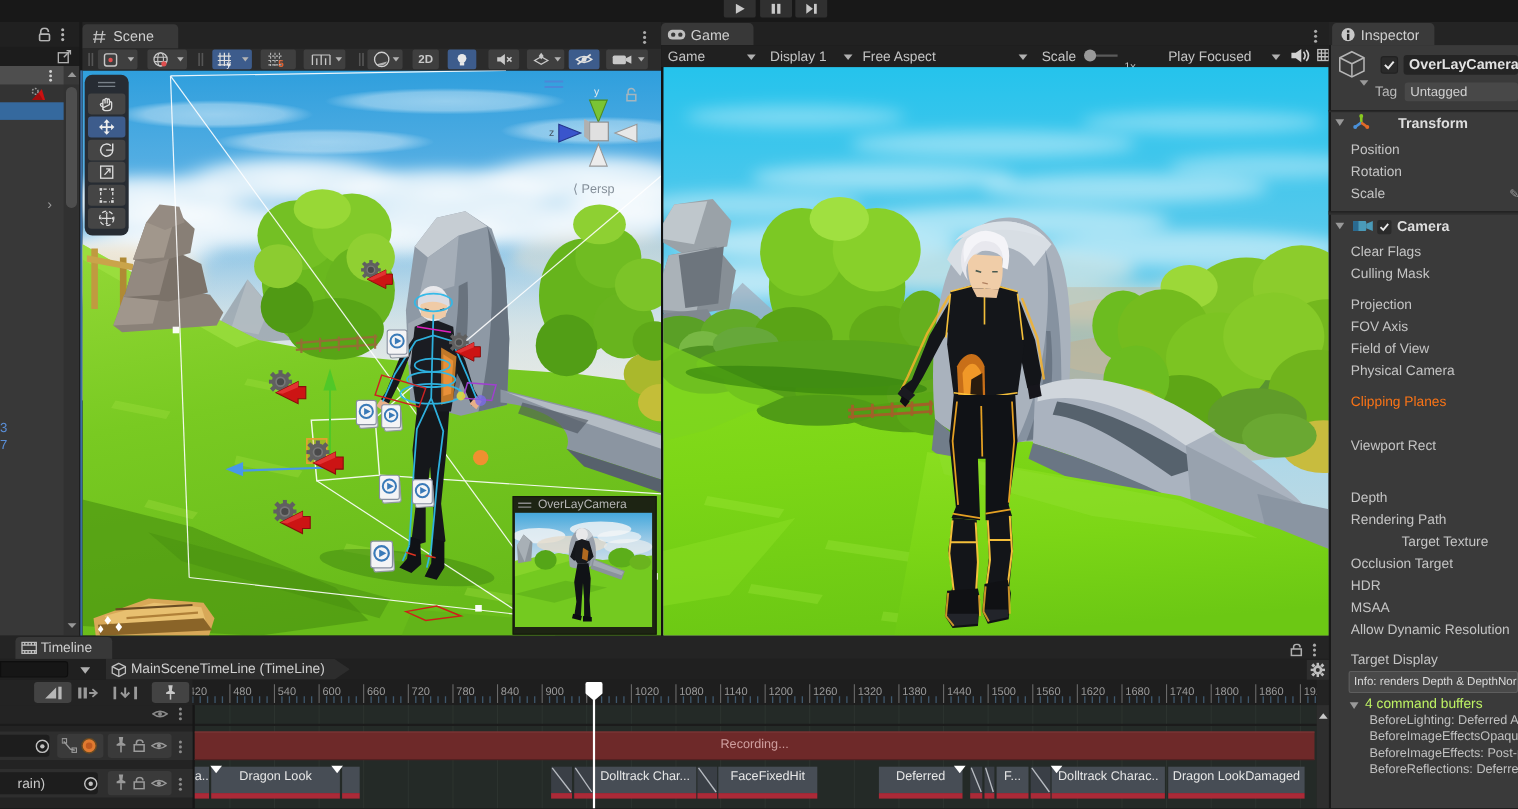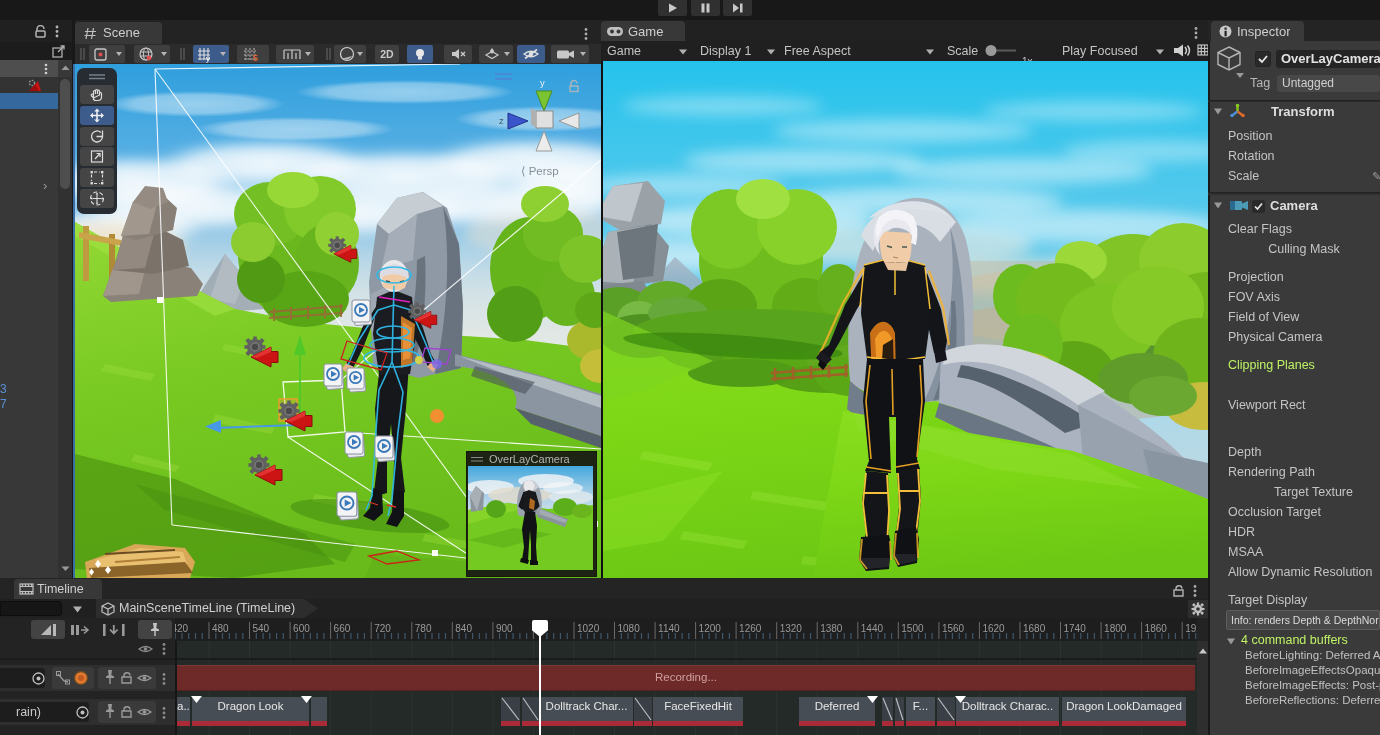--- a/index.html
+++ b/index.html
@@ -886,26 +886,26 @@
     <rect x="0" y="2" width="12" height="9" rx="1" fill="#4a9ab8"></rect>
     <path d="M12 4.5 L18 2 V11 L12 8.5 Z" fill="#4a9ab8"></path>
     <rect x="0" y="2" width="5" height="9" fill="#2a6a90"></rect>
   </svg>
 <div class="abs" style="left:1252px;top:200px;width:13px;height:13px;background:#2a2a2a;border-radius:2px;"></div>
 <svg class="abs" style="left:1253px;top:201px;" width="11" height="11">
     <path d="M2 5.5 L4.5 8 L9 2.5" fill="none" stroke="#e8e8e8" stroke-width="1.7"></path>
   </svg>
 <div class="abs txt" style="left:1270px;top:198px;color:#dedede;font-size:13px;font-weight:bold;">Camera</div>
 <div class="abs txt" style="left:1228px;top:222px;width:152px;color:#c4c4c4;font-size:12.5px;">Clear Flags</div>
-<div class="abs txt" style="left:1228px;top:242px;width:152px;color:#c4c4c4;font-size:12.5px;text-align:center;">Culling Mask</div>
+<div class="abs txt" style="left:1228px;top:242px;width:152px;color:#c4c4c4;font-size:12.5px;">Culling Mask</div>
 <div class="abs txt" style="left:1228px;top:270px;width:152px;color:#c4c4c4;font-size:12.5px;">Projection</div>
 <div class="abs txt" style="left:1228px;top:290px;width:152px;color:#c4c4c4;font-size:12.5px;">FOV Axis</div>
 <div class="abs txt" style="left:1228px;top:310px;width:152px;color:#c4c4c4;font-size:12.5px;">Field of View</div>
 <div class="abs txt" style="left:1228px;top:330px;width:152px;color:#c4c4c4;font-size:12.5px;">Physical Camera</div>
-<div class="abs txt" style="left:1228px;top:358px;width:152px;color:#bef264;font-size:12.5px;">Clipping Planes</div>
+<div class="abs txt" style="left:1228px;top:358px;width:152px;color:#f97316;font-size:12.5px;">Clipping Planes</div>
 <div class="abs txt" style="left:1228px;top:398px;width:152px;color:#c4c4c4;font-size:12.5px;">Viewport Rect</div>
 <div class="abs txt" style="left:1228px;top:445px;width:152px;color:#c4c4c4;font-size:12.5px;">Depth</div>
 <div class="abs txt" style="left:1228px;top:465px;width:152px;color:#c4c4c4;font-size:12.5px;">Rendering Path</div>
 <div class="abs txt" style="left:1228px;top:485px;width:152px;color:#c4c4c4;font-size:12.5px;margin-left:46px;">Target Texture</div>
 <div class="abs txt" style="left:1228px;top:505px;width:152px;color:#c4c4c4;font-size:12.5px;">Occlusion Target</div>
 <div class="abs txt" style="left:1228px;top:525px;width:152px;color:#c4c4c4;font-size:12.5px;">HDR</div>
 <div class="abs txt" style="left:1228px;top:545px;width:152px;color:#c4c4c4;font-size:12.5px;">MSAA</div>
 <div class="abs txt" style="left:1228px;top:565px;width:152px;color:#c4c4c4;font-size:12.5px;">Allow Dynamic Resolution</div>
 <div class="abs txt" style="left:1228px;top:593px;width:152px;color:#c4c4c4;font-size:12.5px;">Target Display</div>
 <div class="abs txt" style="left:1226px;top:610px;width:154px;height:20px;background:#494949;border:1px solid #5e5e5e;border-radius:2px;color:#dadada;font-size:10.5px;line-height:18px;padding-left:4px;">Info: renders Depth &amp; DepthNor</div>

